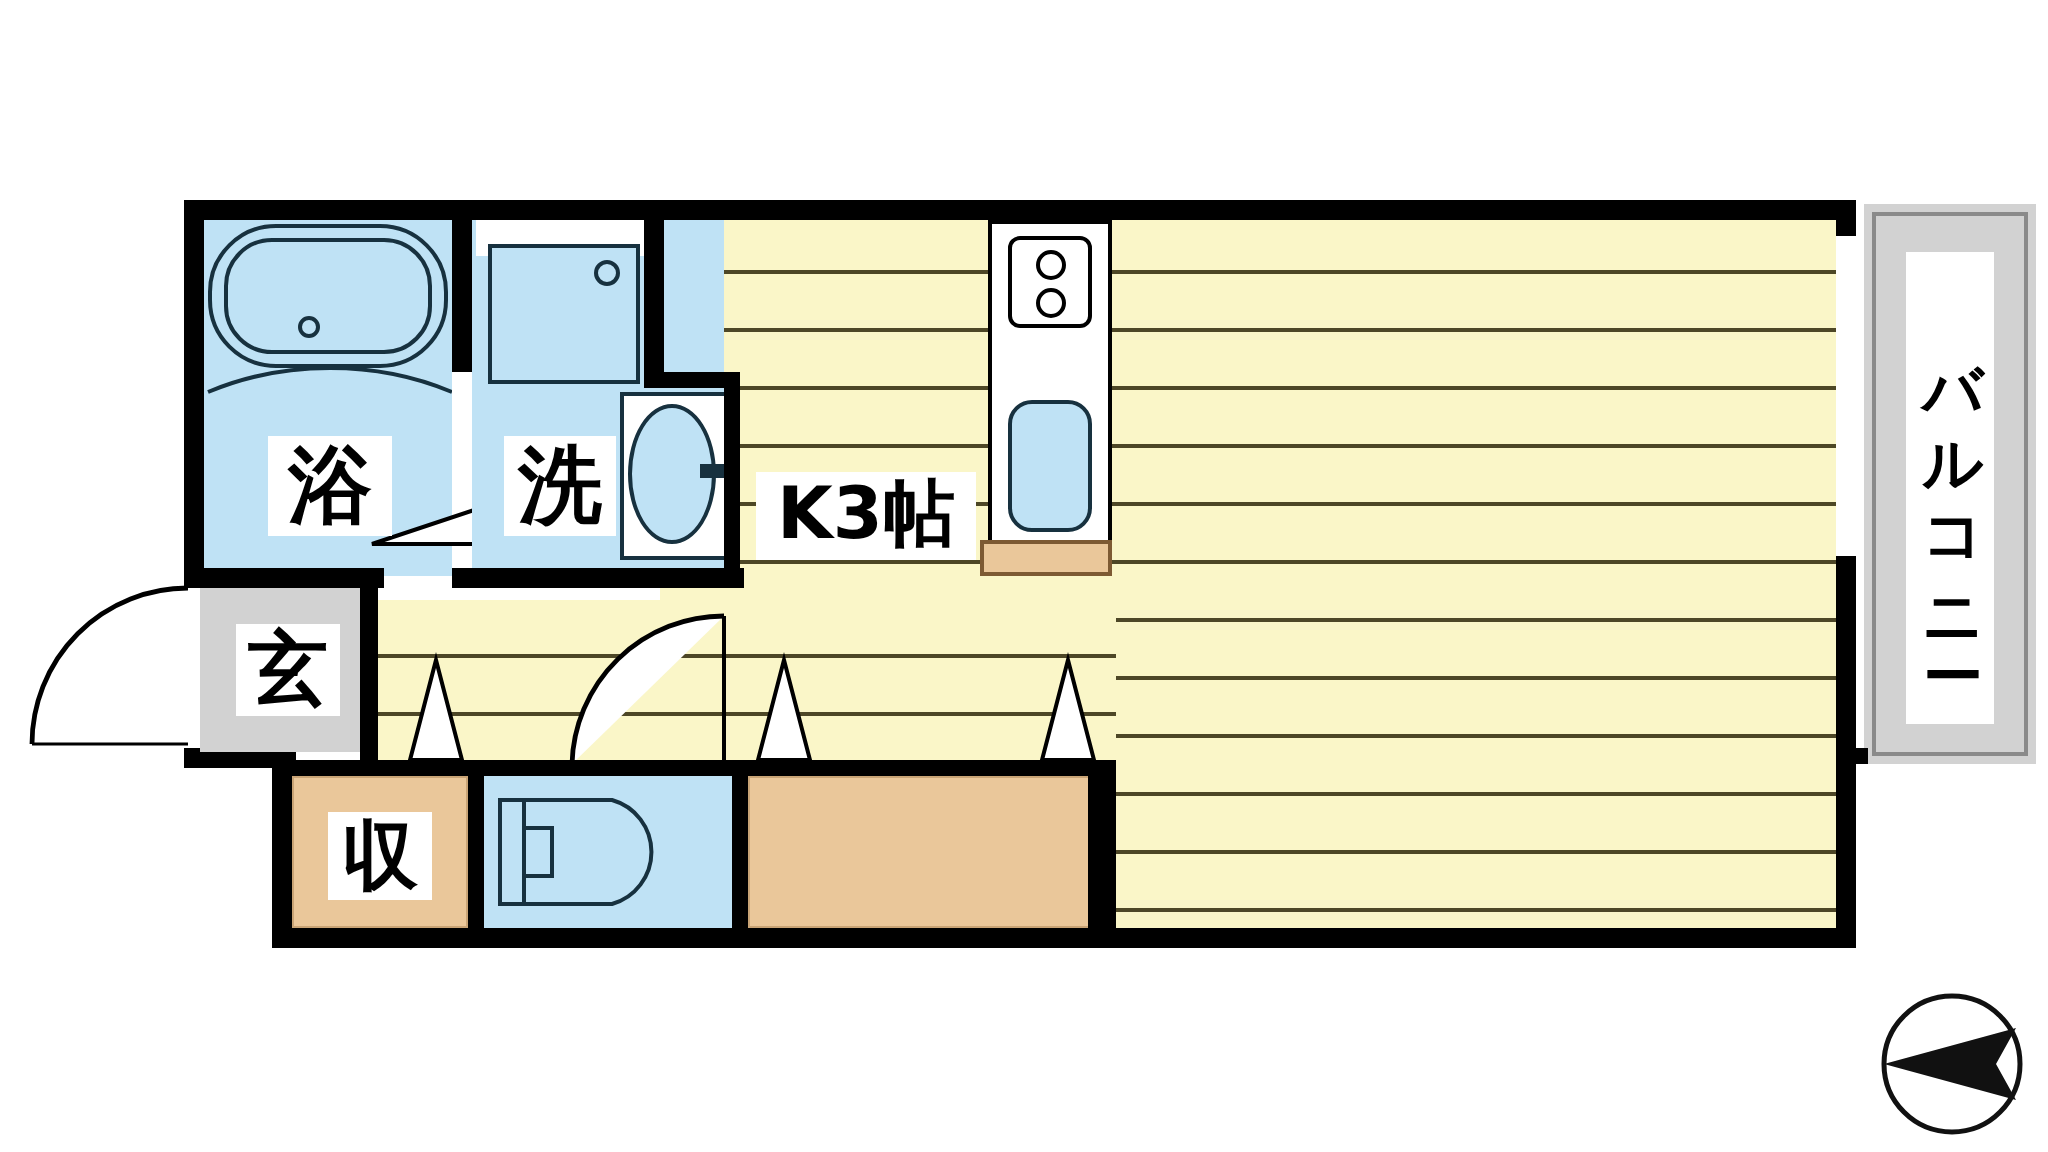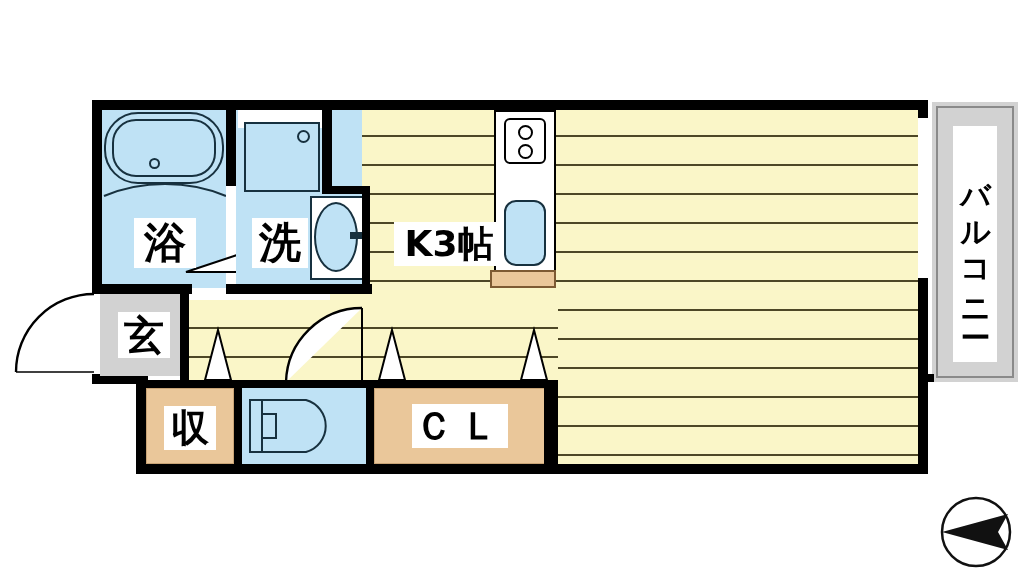--- a/index.html
+++ b/index.html
@@ -114,21 +114,21 @@
 
   <div class="abs stove" style="left:504px;top:118px;width:42px;height:46px;"></div>
   <div class="abs burner" style="left:518px;top:125px;width:15px;height:15px;"></div>
   <div class="abs burner" style="left:518px;top:144px;width:15px;height:15px;"></div>
 
   <div class="abs sinkbowl" style="left:504px;top:200px;width:42px;height:66px;"></div>
 
   <div class="abs tan" style="left:490px;top:190px;width:66px;height:96px;border:2px solid #7d5a33;z-index:-1;"></div>
   <div class="abs tan" style="left:490px;top:270px;width:66px;height:18px;border:2px solid #7d5a33;"></div>
 
-  <div class="lab jp" style="left:378px;top:222px;width:110px;height:44px;font-size:36px;margin-left:16px;">K3帖</div>
+  <div class="lab jp" style="left:378px;top:236px;width:110px;height:44px;font-size:36px;">K3帖</div>
 
 
   <div class="abs grey" style="left:100px;top:292px;width:88px;height:84px;"></div>
   <div class="abs blk" style="left:92px;top:284px;width:100px;height:10px;"></div>
   <div class="abs white" style="left:92px;top:294px;width:8px;height:80px;"></div>
   <svg style="left:14px;top:292px;width:82px;height:84px;">
     <path d="M80,2 A78,78 0 0 0 2,80" fill="none" stroke="#000" stroke-width="2.4"></path>
     <line x1="2" y1="80" x2="80" y2="80" fill="none" stroke="#000" stroke-width="1.6"></line>
   </svg>
   <div class="lab jp" style="left:118px;top:312px;width:52px;height:46px;font-size:40px;">玄</div>
@@ -160,21 +160,20 @@
   <div class="abs blk" style="left:366px;top:380px;width:8px;height:88px;"></div>
   <svg style="left:248px;top:398px;width:92px;height:56px;">
     <path d="M14,2 L58,2 A27,27 0 0 1 58,54 L14,54 Z" fill="#bfe2f5" stroke="#17313f" stroke-width="2"></path>
     <rect x="2" y="2" width="12" height="52" fill="#bfe2f5" stroke="#17313f" stroke-width="2"></rect>
     <rect x="14" y="16" width="14" height="24" fill="#bfe2f5" stroke="#17313f" stroke-width="2"></rect>
   </svg>
 
   <div class="abs tan" style="left:374px;top:388px;width:174px;height:76px;border:1px solid #c9a476;"></div>
   <div class="abs blk" style="left:370px;top:380px;width:182px;height:8px;"></div>
   <div class="abs blk" style="left:544px;top:380px;width:8px;height:88px;"></div>
-  <div class="lab" style="left:412px;top:404px;width:96px;height:44px;font-size:38px;letter-spacing:7px;">ＣＬ</div>
 
   <div class="abs blk" style="left:548px;top:380px;width:10px;height:94px;"></div>
 
   <div class="abs white" style="left:918px;top:118px;width:10px;height:160px;"></div>
   <div class="abs blk" style="left:918px;top:374px;width:16px;height:8px;"></div>
 
   <svg style="left:938px;top:496px;width:76px;height:72px;">
     <circle cx="38" cy="36" r="34" fill="#ffffff" stroke="#111" stroke-width="2.5"></circle>
     <polygon points="4,36 70,18 60,36 70,54" fill="#111"></polygon>
   </svg>

